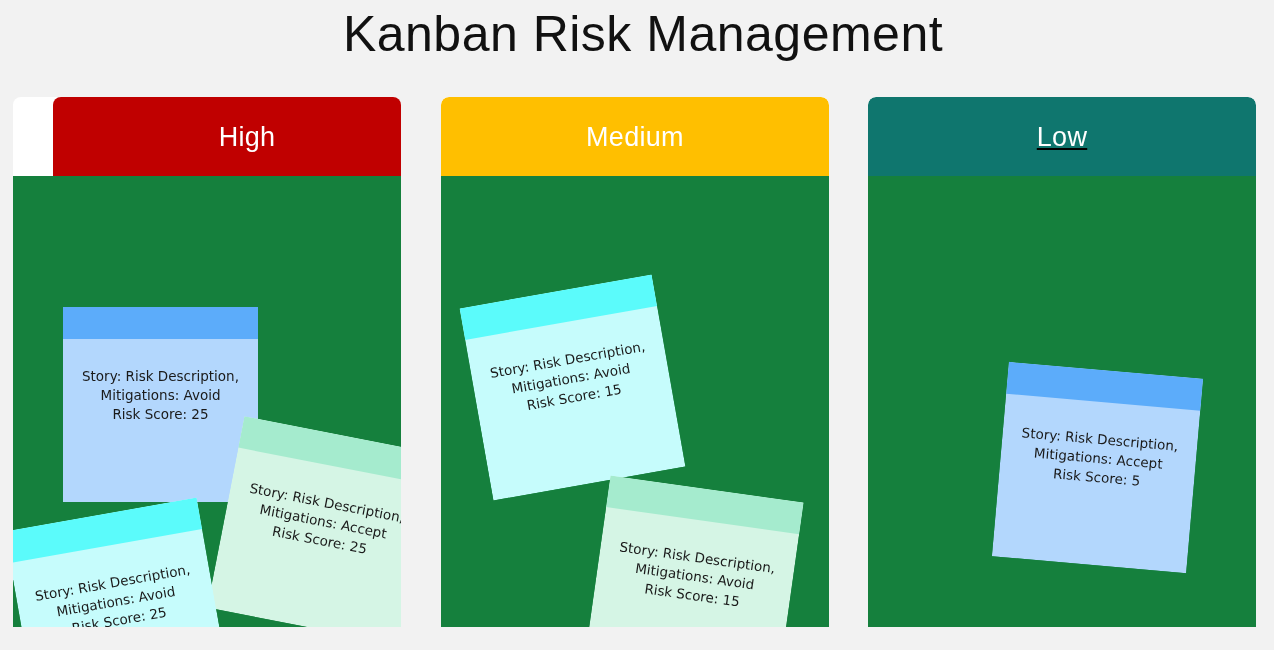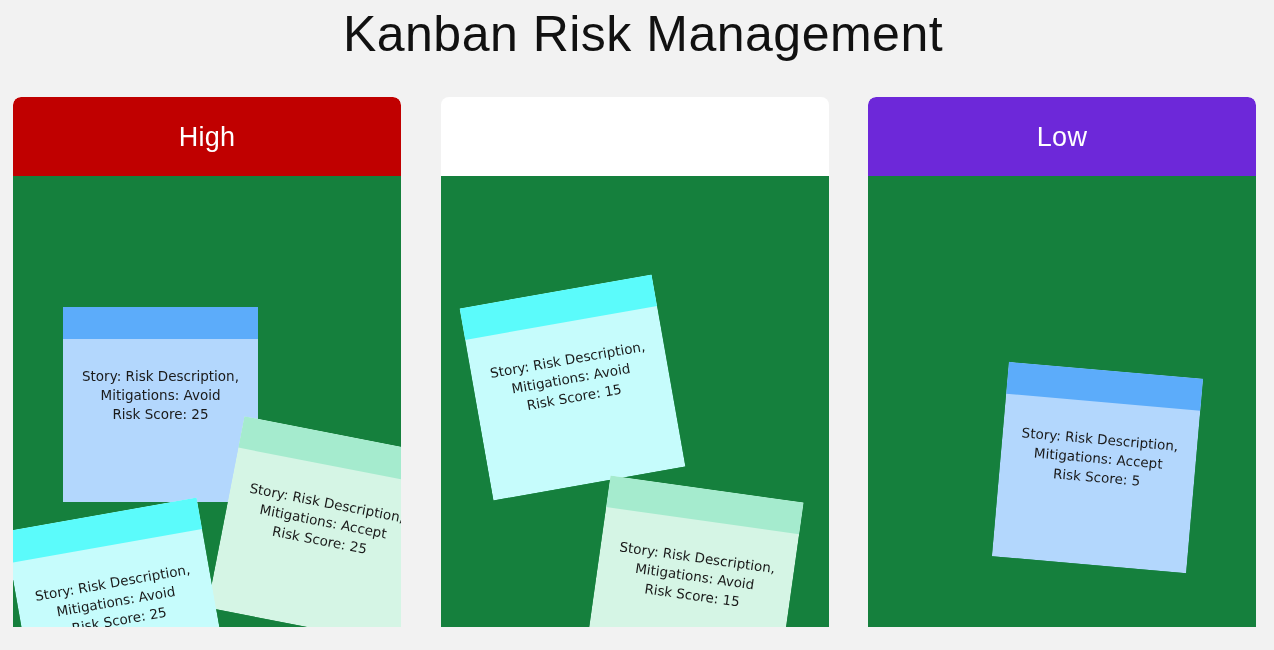--- a/index.html
+++ b/index.html
@@ -131,21 +131,21 @@
   }
 </style>
 </head>
 <body style="background: rgb(242, 242, 242);">
 
 <div id="board-title">Kanban Risk Management</div>
 
 <div id="columns">
 
   <div class="column column-high">
-    <div class="column-header" style="background: rgb(192, 0, 0);">
+    <div class="column-header" style="background: rgb(192, 0, 0); margin-left: 40px;">
       <span class="column-header-label">High</span>
     </div>
     <div class="column-body">
 
       <div class="card pal-blue" id="c-h-0" style="left: 50px; top: 131px; transform: rotate(0deg);">
         <div class="card-body-bg" style="background: rgb(179, 215, 253);"></div>
         <div class="card-strip" style="background: rgb(92, 172, 250);"></div>
         <div class="card-text">
           <span>Story: Risk Description,</span>
           <span>Mitigations: Avoid</span>
@@ -170,20 +170,23 @@
           <span>Story: Risk Description,</span>
           <span>Mitigations: Avoid</span>
           <span>Risk Score: 25</span>
         </div>
       </div>
 
     </div>
   </div>
 
   <div class="column column-medium">
+    <div class="column-header" style="background: rgb(255, 191, 0);">
+      <span class="column-header-label">Medium</span>
+    </div>
     <div class="column-body">
 
       <div class="card pal-cyan" id="c-m-0" style="left: 34px; top: 114px; transform: rotate(-10deg);">
         <div class="card-body-bg" style="background: rgb(198, 252, 252);"></div>
         <div class="card-strip" style="background: rgb(91, 251, 251);"></div>
         <div class="card-text">
           <span>Story: Risk Description,</span>
           <span>Mitigations: Avoid</span>
           <span>Risk Score: 15</span>
         </div>
@@ -196,21 +199,21 @@
           <span>Story: Risk Description,</span>
           <span>Mitigations: Avoid</span>
           <span>Risk Score: 15</span>
         </div>
       </div>
 
     </div>
   </div>
 
   <div class="column column-low">
-    <div class="column-header" style="background: #6d28d9;">
+    <div class="column-header" style="background: #0f766e; text-decoration: underline;">
       <span class="column-header-label">Low</span>
     </div>
     <div class="column-body">
 
       <div class="card pal-blue" id="c-l-0" style="left: 132px; top: 194px; transform: rotate(5deg);">
         <div class="card-body-bg" style="background: rgb(179, 215, 253);"></div>
         <div class="card-strip" style="background: rgb(92, 172, 250);"></div>
         <div class="card-text">
           <span>Story: Risk Description,</span>
           <span>Mitigations: Accept</span>

